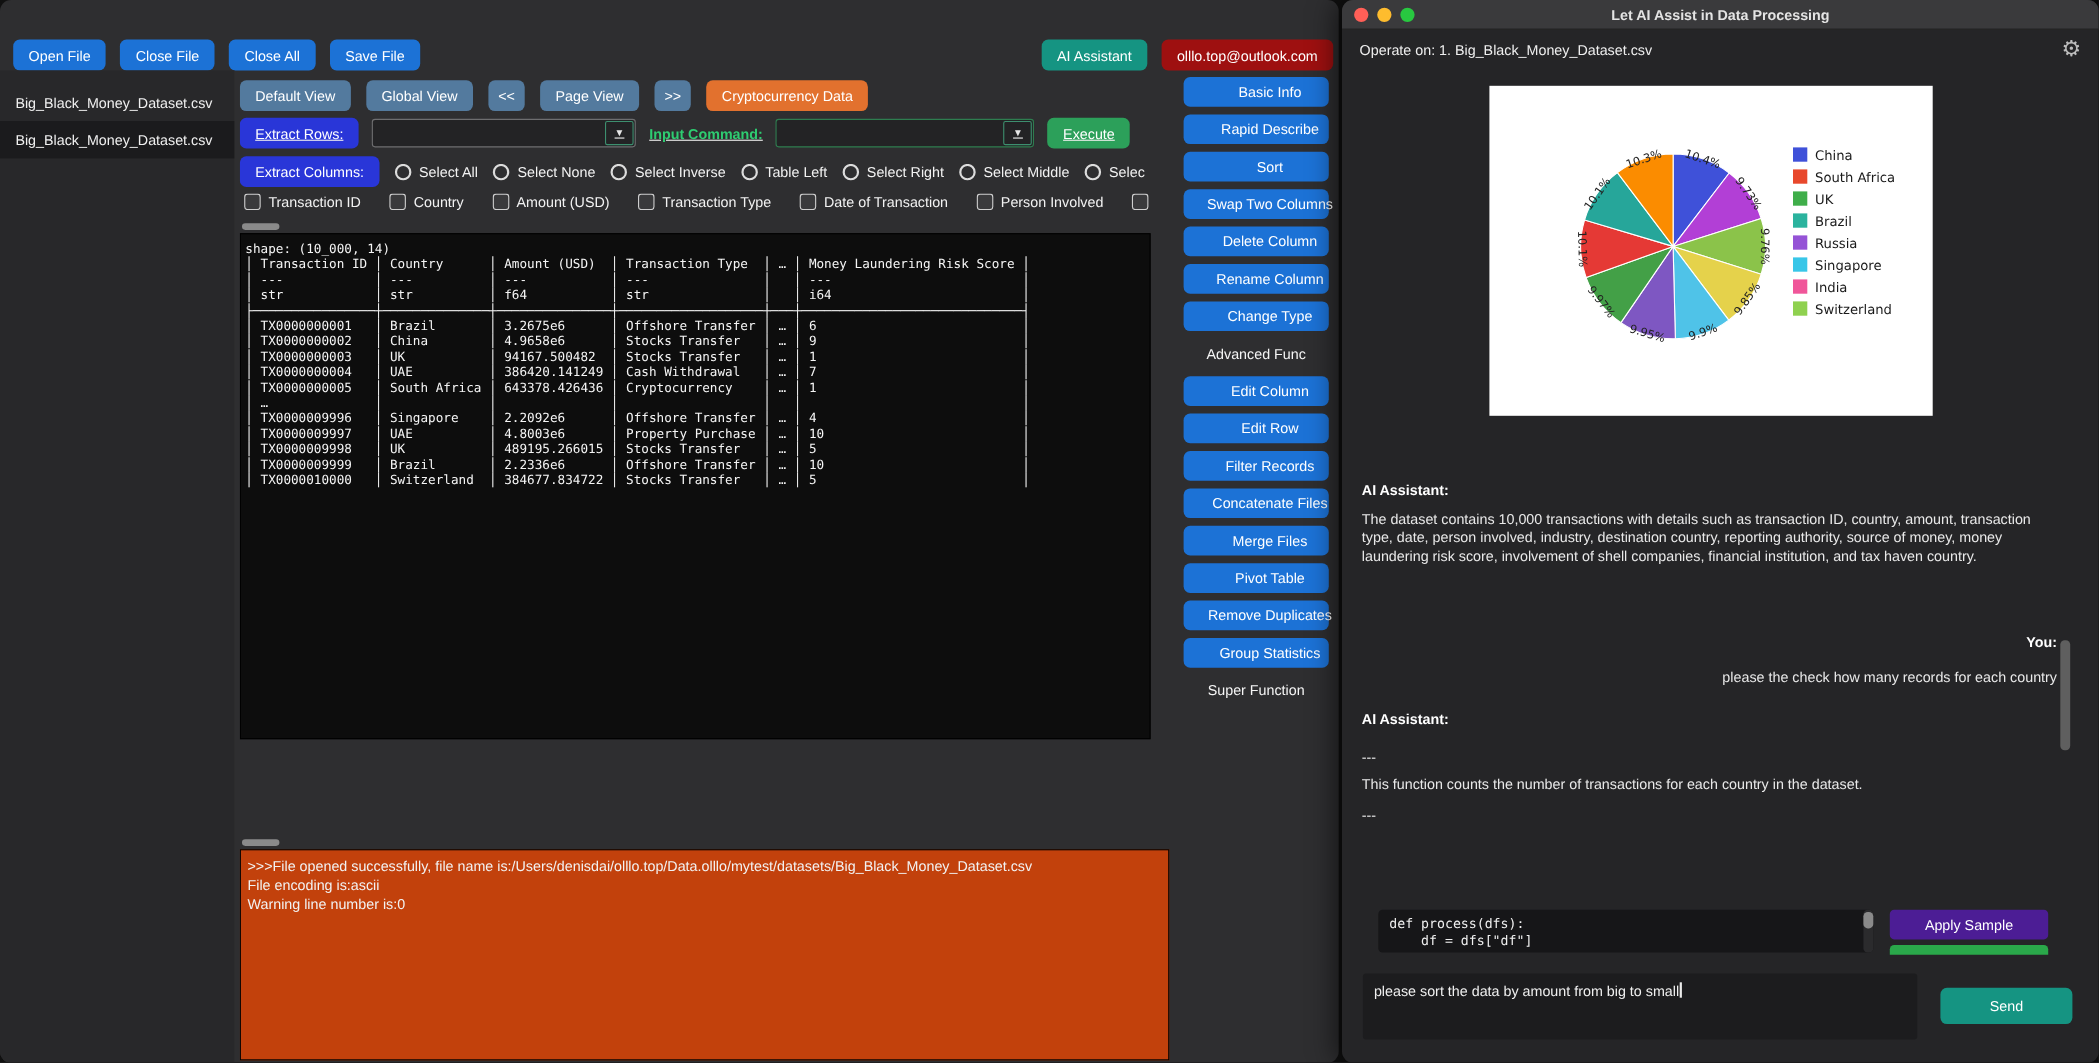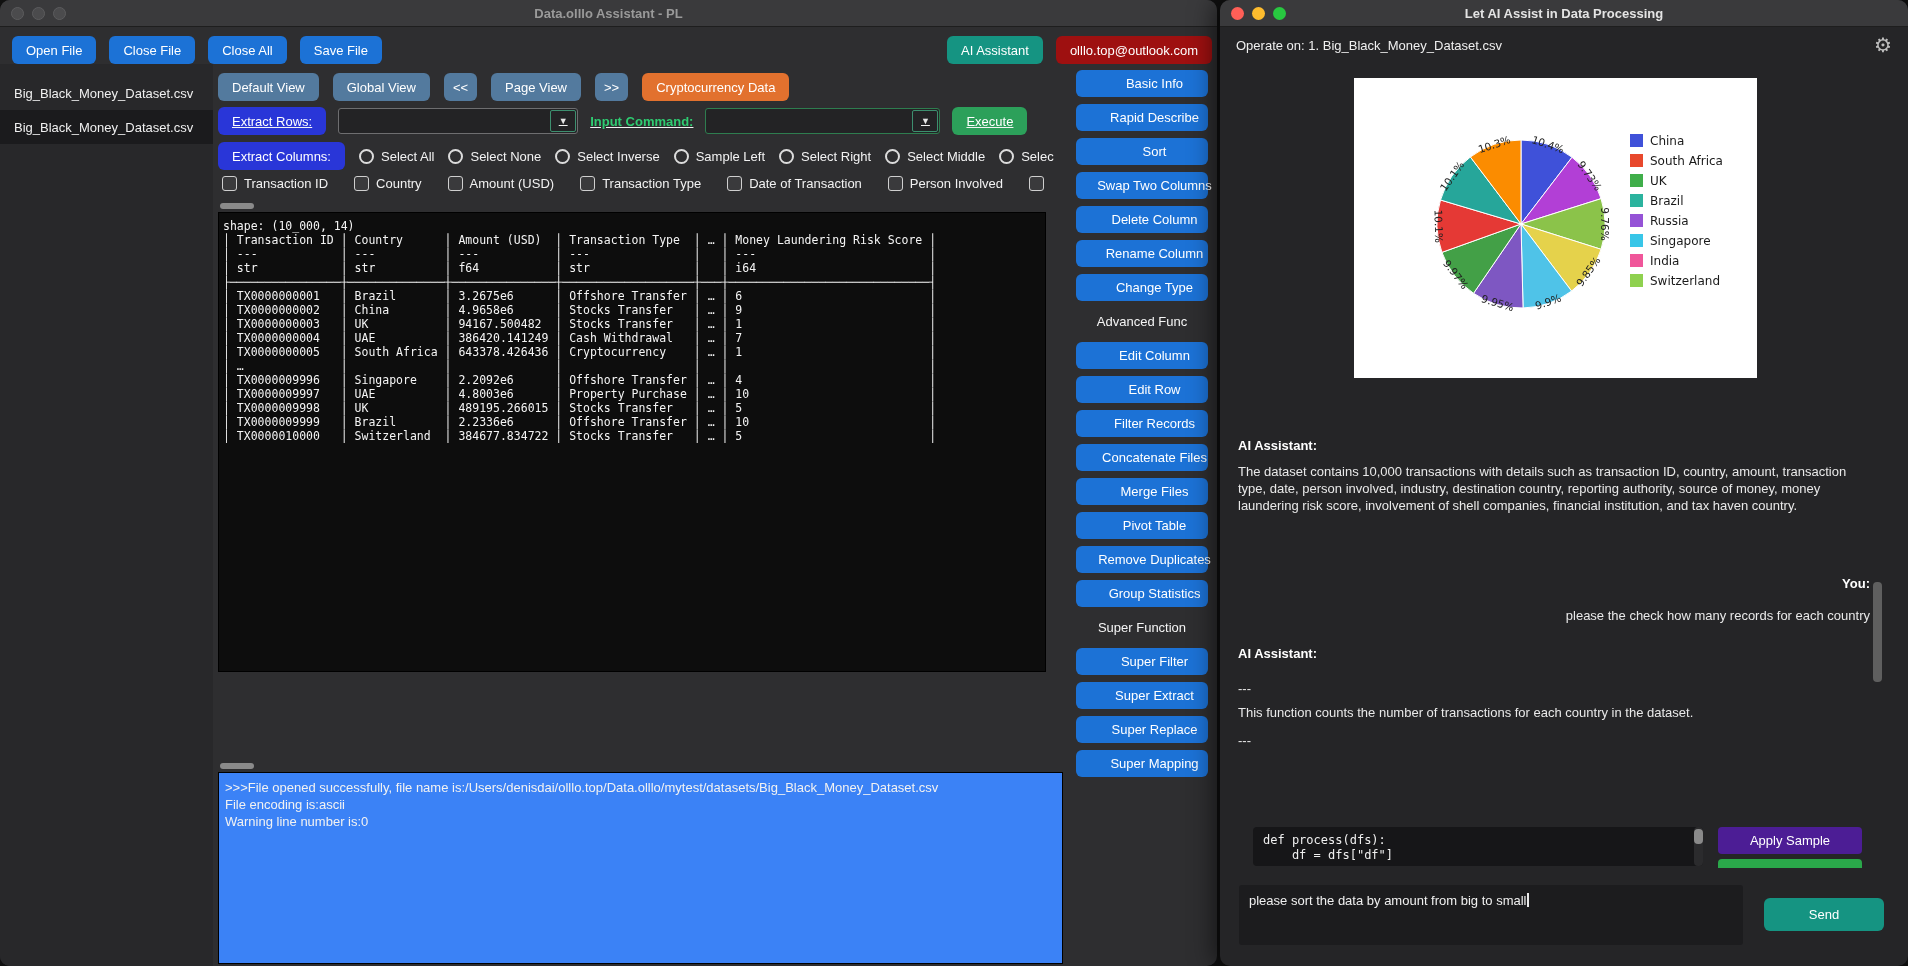--- a/index.html
+++ b/index.html
@@ -61,21 +61,21 @@
   .radio-list { display:flex; gap:14px; align-items:center; overflow:hidden; flex:1; }
   .radio-item, .checkbox-item { display:inline-flex; align-items:center; gap:7px; white-space:nowrap; }
   .radio-circle { width:15px; height:15px; border:2px solid #dcdcdc; border-radius:50%; background:#2e2e30; flex:0 0 auto; }
   .checkbox-square { width:15px; height:15px; border:1.5px solid #cfcfcf; border-radius:3px; background:#3a3a3c; flex:0 0 auto; }
   .opt-label { font-size:13px; color:#f2f2f2; }
 
   .scroll-stub { position:absolute; left:2px; width:34px; height:6px; border-radius:3px; background:#8a8a8a; }
 
   #data-console { position:absolute; left:0; top:148px; width:828px; height:460px; background:#0d0d0d; border:1px solid #000;
                   color:#f5f5f5; font-family:"DejaVu Sans Mono", monospace; font-size:11.5px; line-height:14px; padding:6px 4px; white-space:pre; overflow:hidden; }
-  #log-console { position:absolute; left:0; top:708px; width:845px; height:192px; background:#3b82f6; border:1px solid #000;
+  #log-console { position:absolute; left:0; top:708px; width:845px; height:192px; background:#c2410c; border:1px solid #000;
                  color:#f2f2f2; font-family:"Liberation Sans", sans-serif; font-size:13px; line-height:17px; padding:6px 6px; white-space:pre; overflow:hidden; }
 
   #fn-sidebar { position:absolute; left:1076px; top:70px; width:132px; }
   .fn-group { display:flex; flex-direction:column; }
   .fn-btn { width:132px; height:27px; margin-bottom:7px; border-radius:6px;padding-left:39px; }
   .fn-label { height:27px; margin-bottom:7px; display:flex; align-items:center; justify-content:center; font-size:13px; color:#f5f5f5; }
 
   
   #rw-header { position:absolute; left:0; top:27px; width:688px; height:36px; display:flex; align-items:center; padding:0 16px; }
   #operate-on { font-size:13px; color:#efefef; }
@@ -113,28 +113,20 @@
   #chat-input { position:absolute; left:19px; top:885px; width:504px; height:60px; background:#1c1c1e; border-radius:3px;
                 padding:8px 10px; font-size:13px; color:#f0f0f0; }
   .caret { display:inline-block; width:1.5px; height:14px; background:#eaeaea; margin-left:1px; vertical-align:-2px; }
   #send-button { position:absolute; left:544px; top:898px; width:120px; height:33px; background:#159482; border:none; border-radius:6px;
                  color:#fff; font-size:13px; }
 </style>
 </head>
 <body>
 
 <div class="window" id="left-window">
-  <div class="titlebar">
-    <div class="traffic">
-      <span class="light gray"></span>
-      <span class="light gray"></span>
-      <span class="light gray"></span>
-    </div>
-    <div class="tb-title inactive">Data.olllo Assistant - PL</div>
-  </div>
 
   <div id="lw-toolbar">
     <button class="btn btn-blue">Open File</button>
     <button class="btn btn-blue">Close File</button>
     <button class="btn btn-blue">Close All</button>
     <button class="btn btn-blue">Save File</button>
     <div class="spacer"></div>
     <button class="btn btn-teal">AI Assistant</button>
     <button class="btn btn-red">olllo.top@outlook.com</button>
   </div>
@@ -182,21 +174,21 @@
             <span class="opt-label">Select None</span>
           </label>
 
           <label class="radio-item">
             <span class="radio-circle"></span>
             <span class="opt-label">Select Inverse</span>
           </label>
 
           <label class="radio-item">
             <span class="radio-circle"></span>
-            <span class="opt-label">Sample Left</span>
+            <span class="opt-label">Table Left</span>
           </label>
 
           <label class="radio-item">
             <span class="radio-circle"></span>
             <span class="opt-label">Select Right</span>
           </label>
 
           <label class="radio-item">
             <span class="radio-circle"></span>
             <span class="opt-label">Select Middle</span>
@@ -303,30 +295,20 @@
 
         <button class="btn btn-blue fn-btn">Merge Files</button>
 
         <button class="btn btn-blue fn-btn">Pivot Table</button>
 
         <button class="btn btn-blue fn-btn">Remove Duplicates</button>
 
         <button class="btn btn-blue fn-btn">Group Statistics</button>
       </div>
     <div class="fn-label">Super Function</div>
-    <div class="fn-group">
-
-        <button class="btn btn-blue fn-btn">Super Filter</button>
-
-        <button class="btn btn-blue fn-btn">Super Extract</button>
-
-        <button class="btn btn-blue fn-btn">Super Replace</button>
-
-        <button class="btn btn-blue fn-btn">Super Mapping</button>
-      </div>
   </div>
 </div>
 
 <div class="window" id="right-window">
   <div class="titlebar">
     <div class="traffic">
       <span class="light red"></span>
       <span class="light yellow"></span>
       <span class="light green"></span>
     </div>

